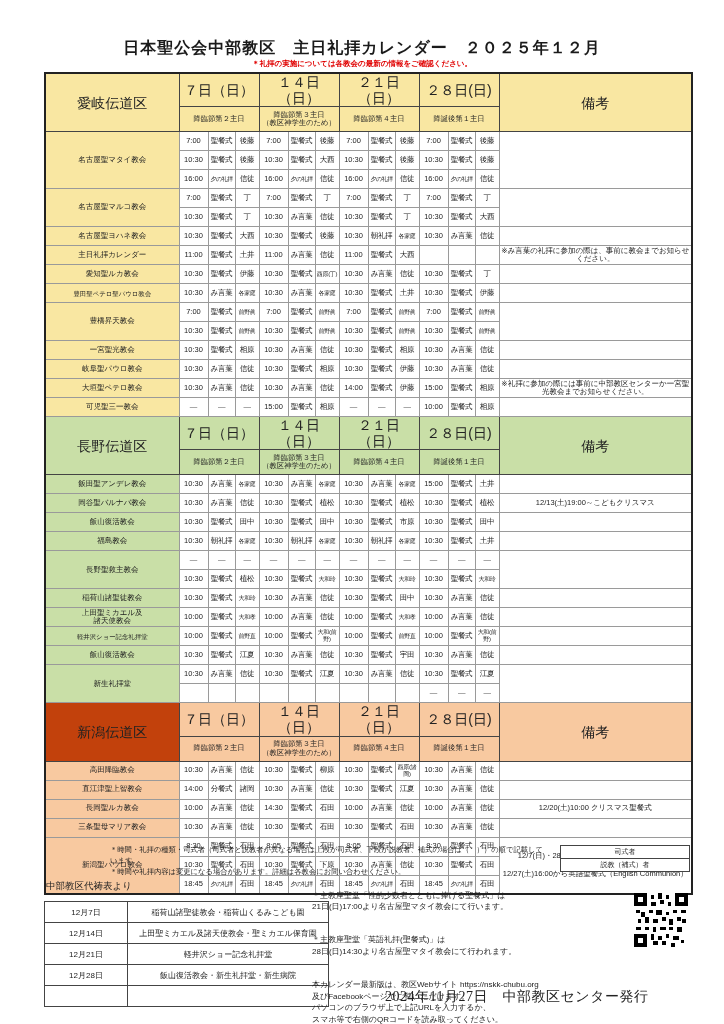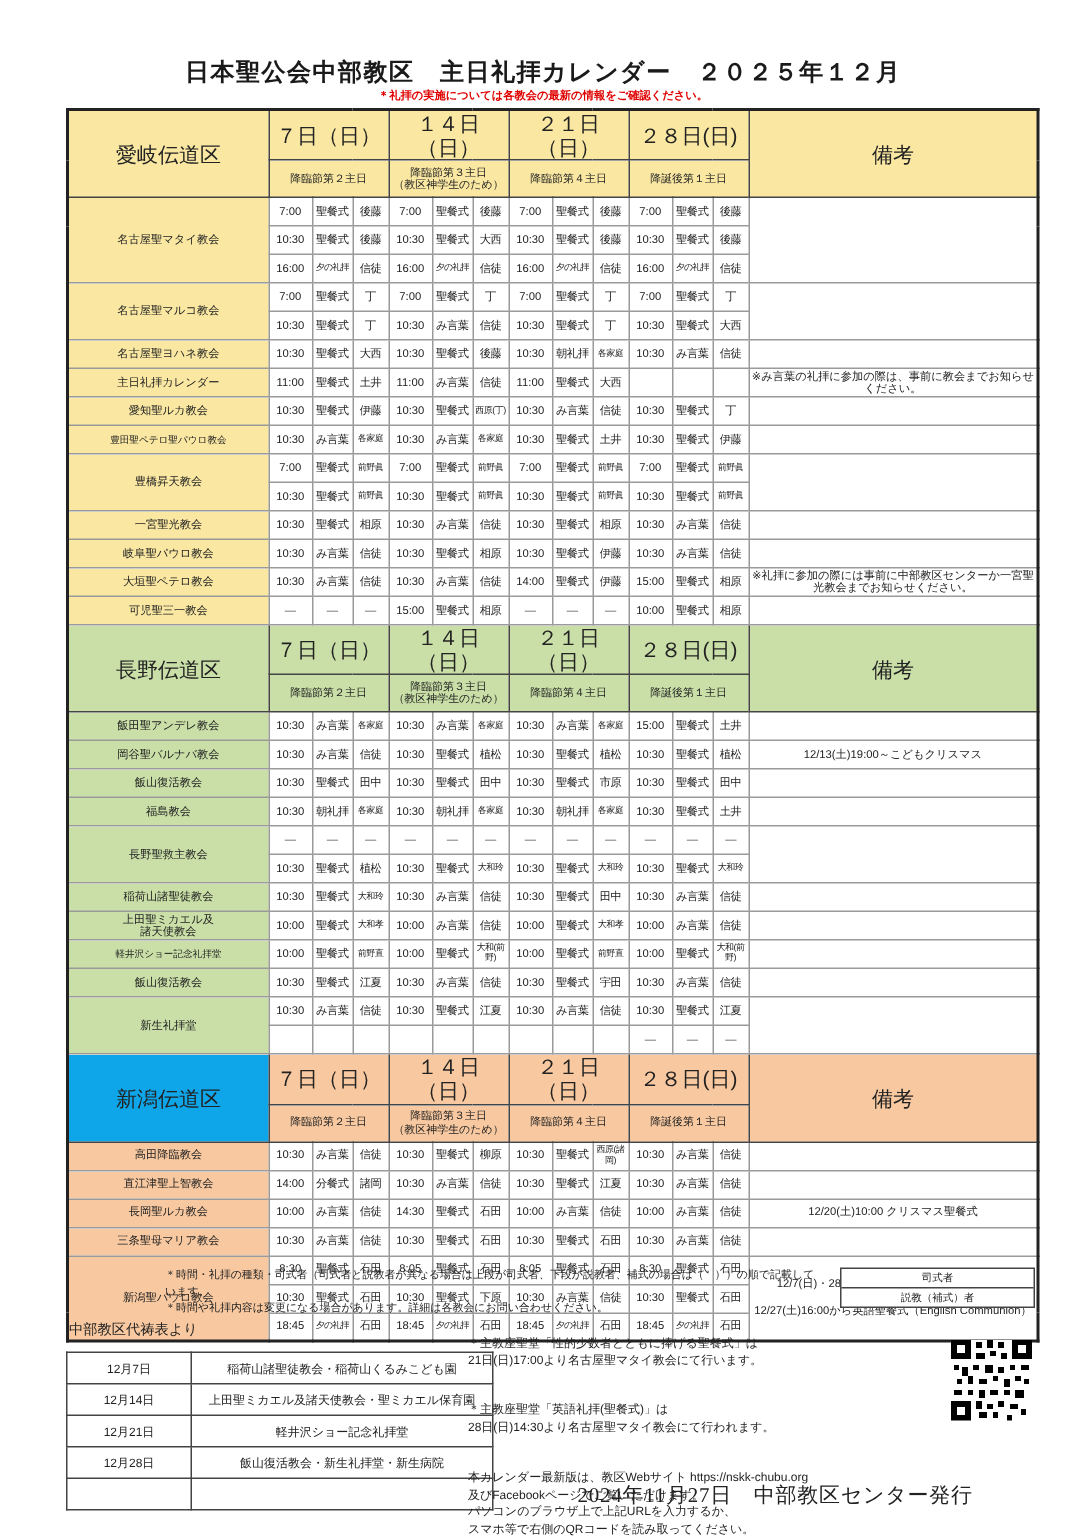--- a/index.html
+++ b/index.html
@@ -533,21 +533,21 @@
             <td class="type"></td>
             <td class="cel"></td>
             <td class="time gb"></td>
             <td class="type"></td>
             <td class="cel"></td>
             <td class="time gb dash">―</td>
             <td class="type dash">―</td>
             <td class="cel dash">―</td>
           </tr>
           <tr class="h1">
-            <td class="secname" rowspan="2" style="background:#0ea5e9">新潟伝道区</td>
+            <td class="secname" rowspan="2" style="background:#c2410c">新潟伝道区</td>
             <td class="" colspan="3" style="background:#f8c9a0">７日（日）</td>
             <td class="" colspan="3" style="background:#f8c9a0">１４日（日）</td>
             <td class="" colspan="3" style="background:#f8c9a0">２１日（日）</td>
             <td class="" colspan="3" style="background:#f8c9a0">２８日(日)</td>
             <td class="remcol" rowspan="2" style="background:#f8c9a0">備考</td>
           </tr>
           <tr class="h2">
             <td class="" colspan="3" style="background:#f8c9a0">降臨節第２主日</td>
             <td class="" colspan="3" style="background:#f8c9a0">降臨節第３主日
 （教区神学生のため）</td>

